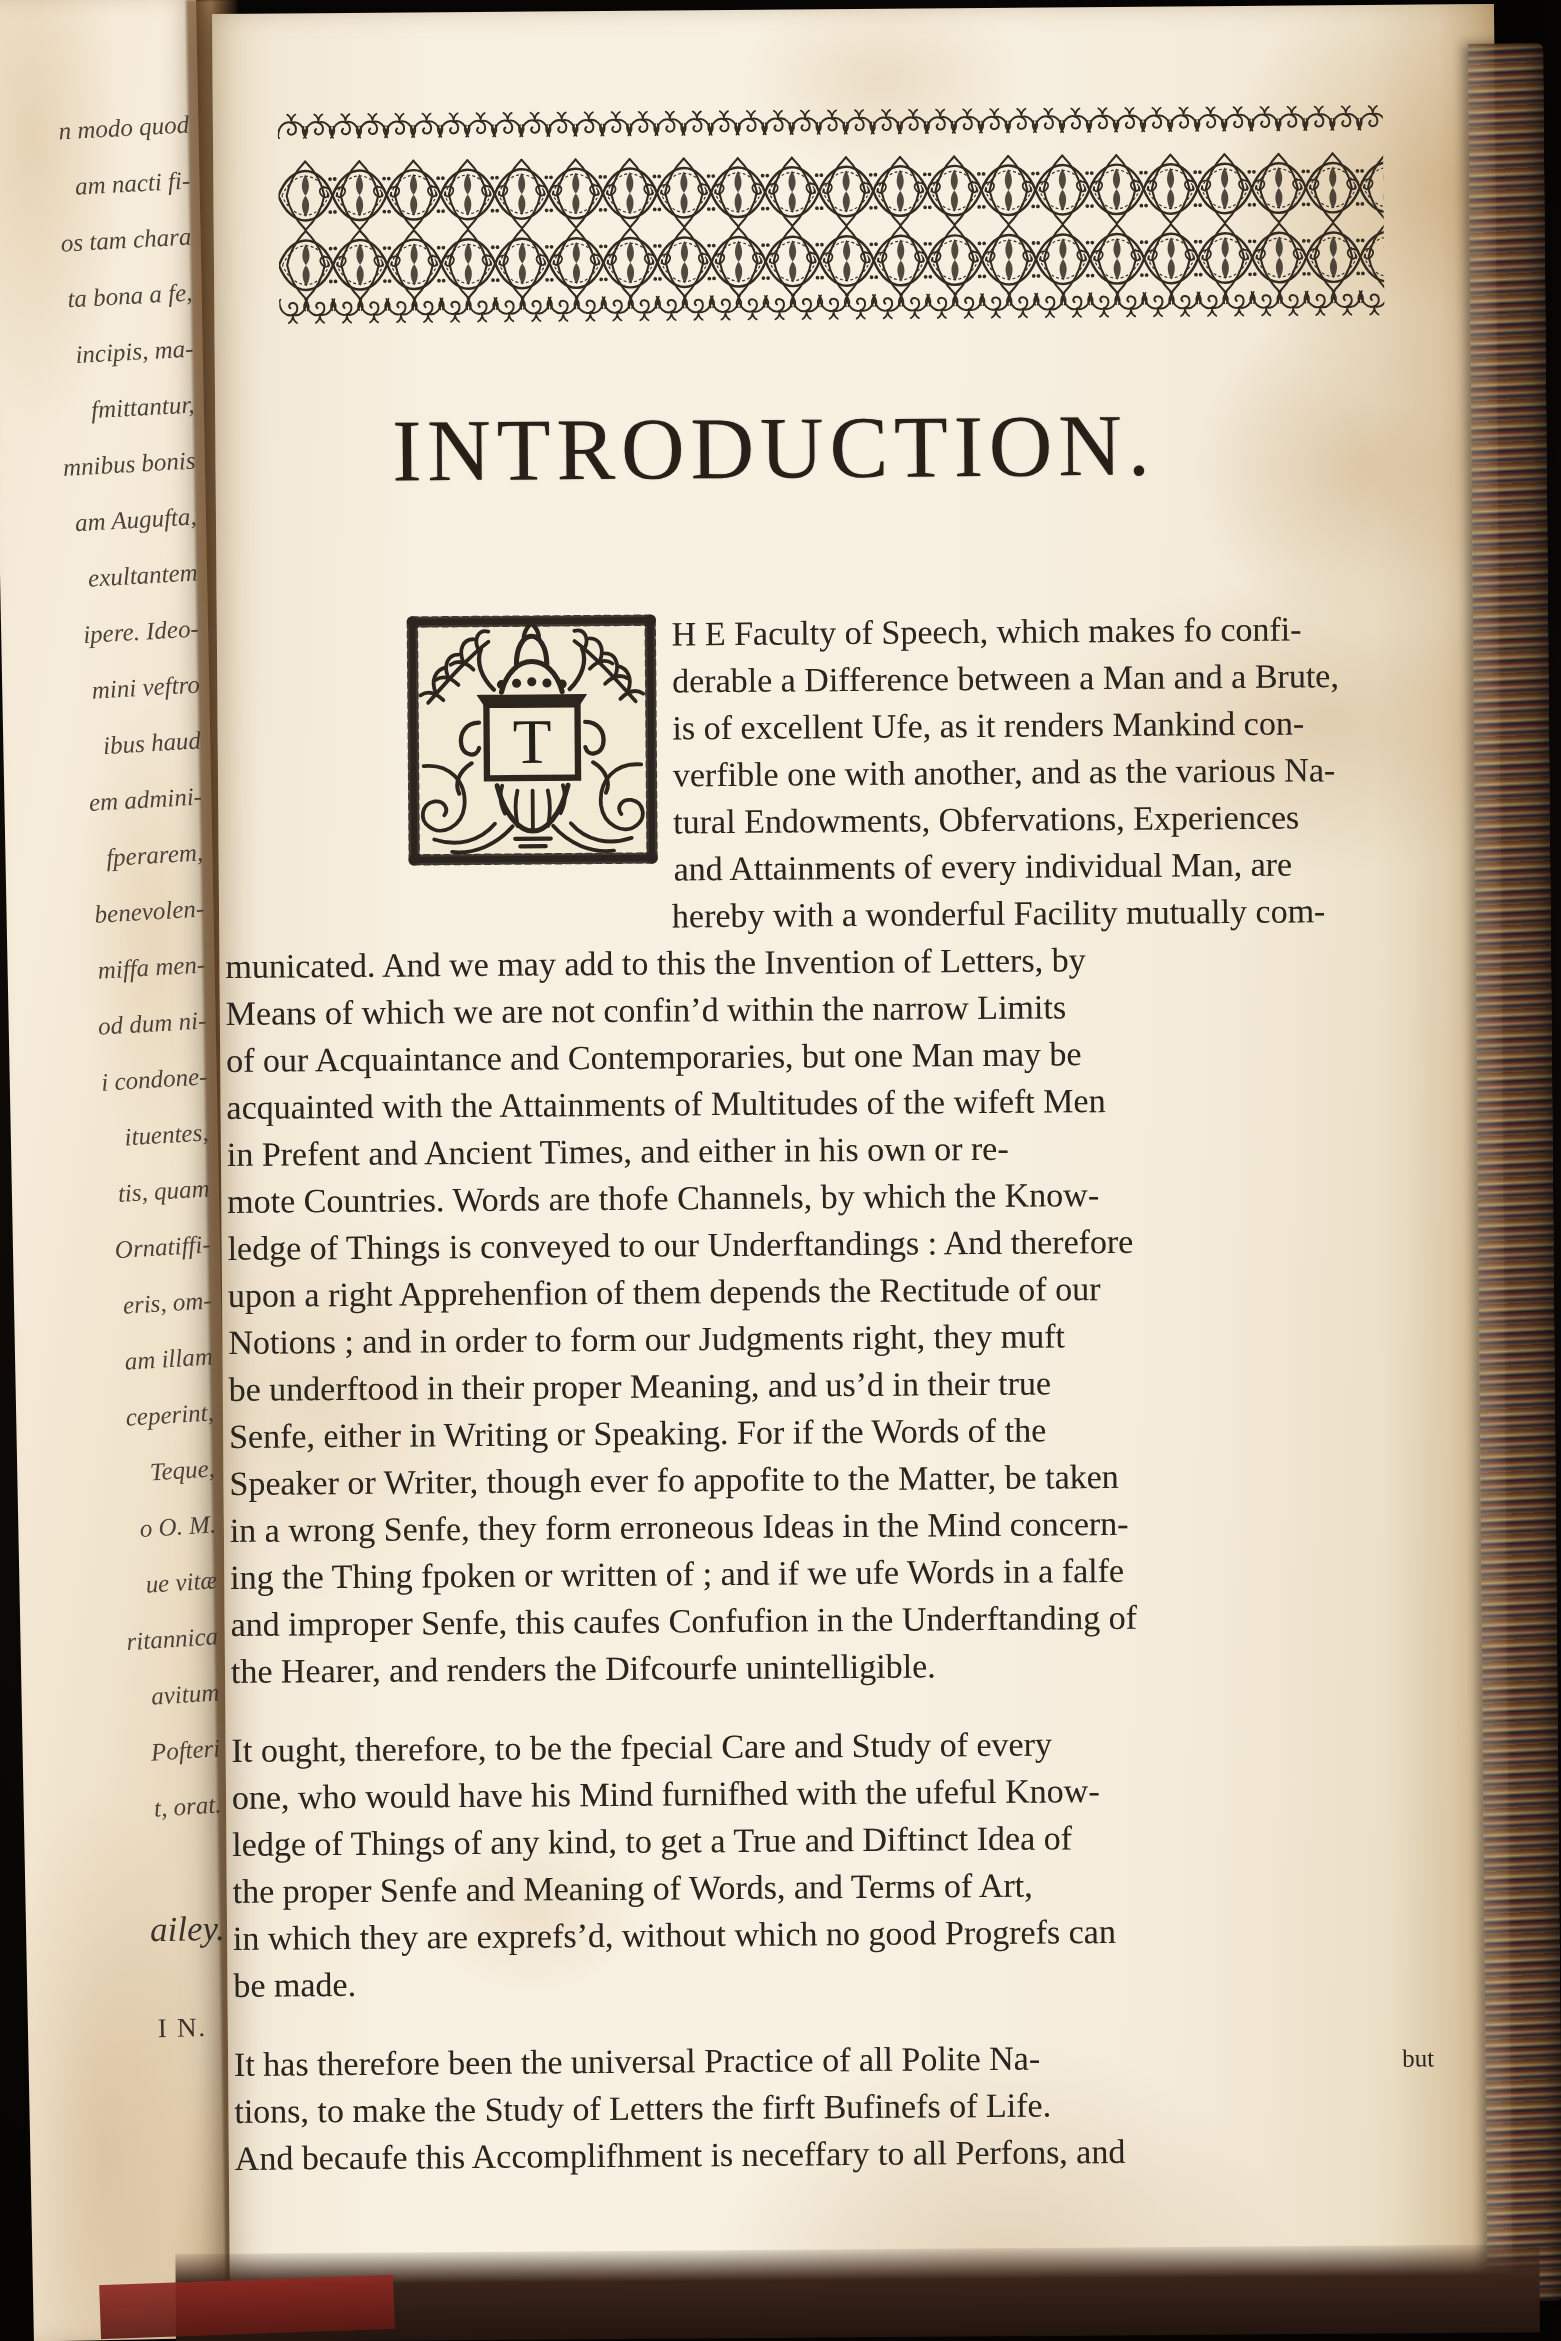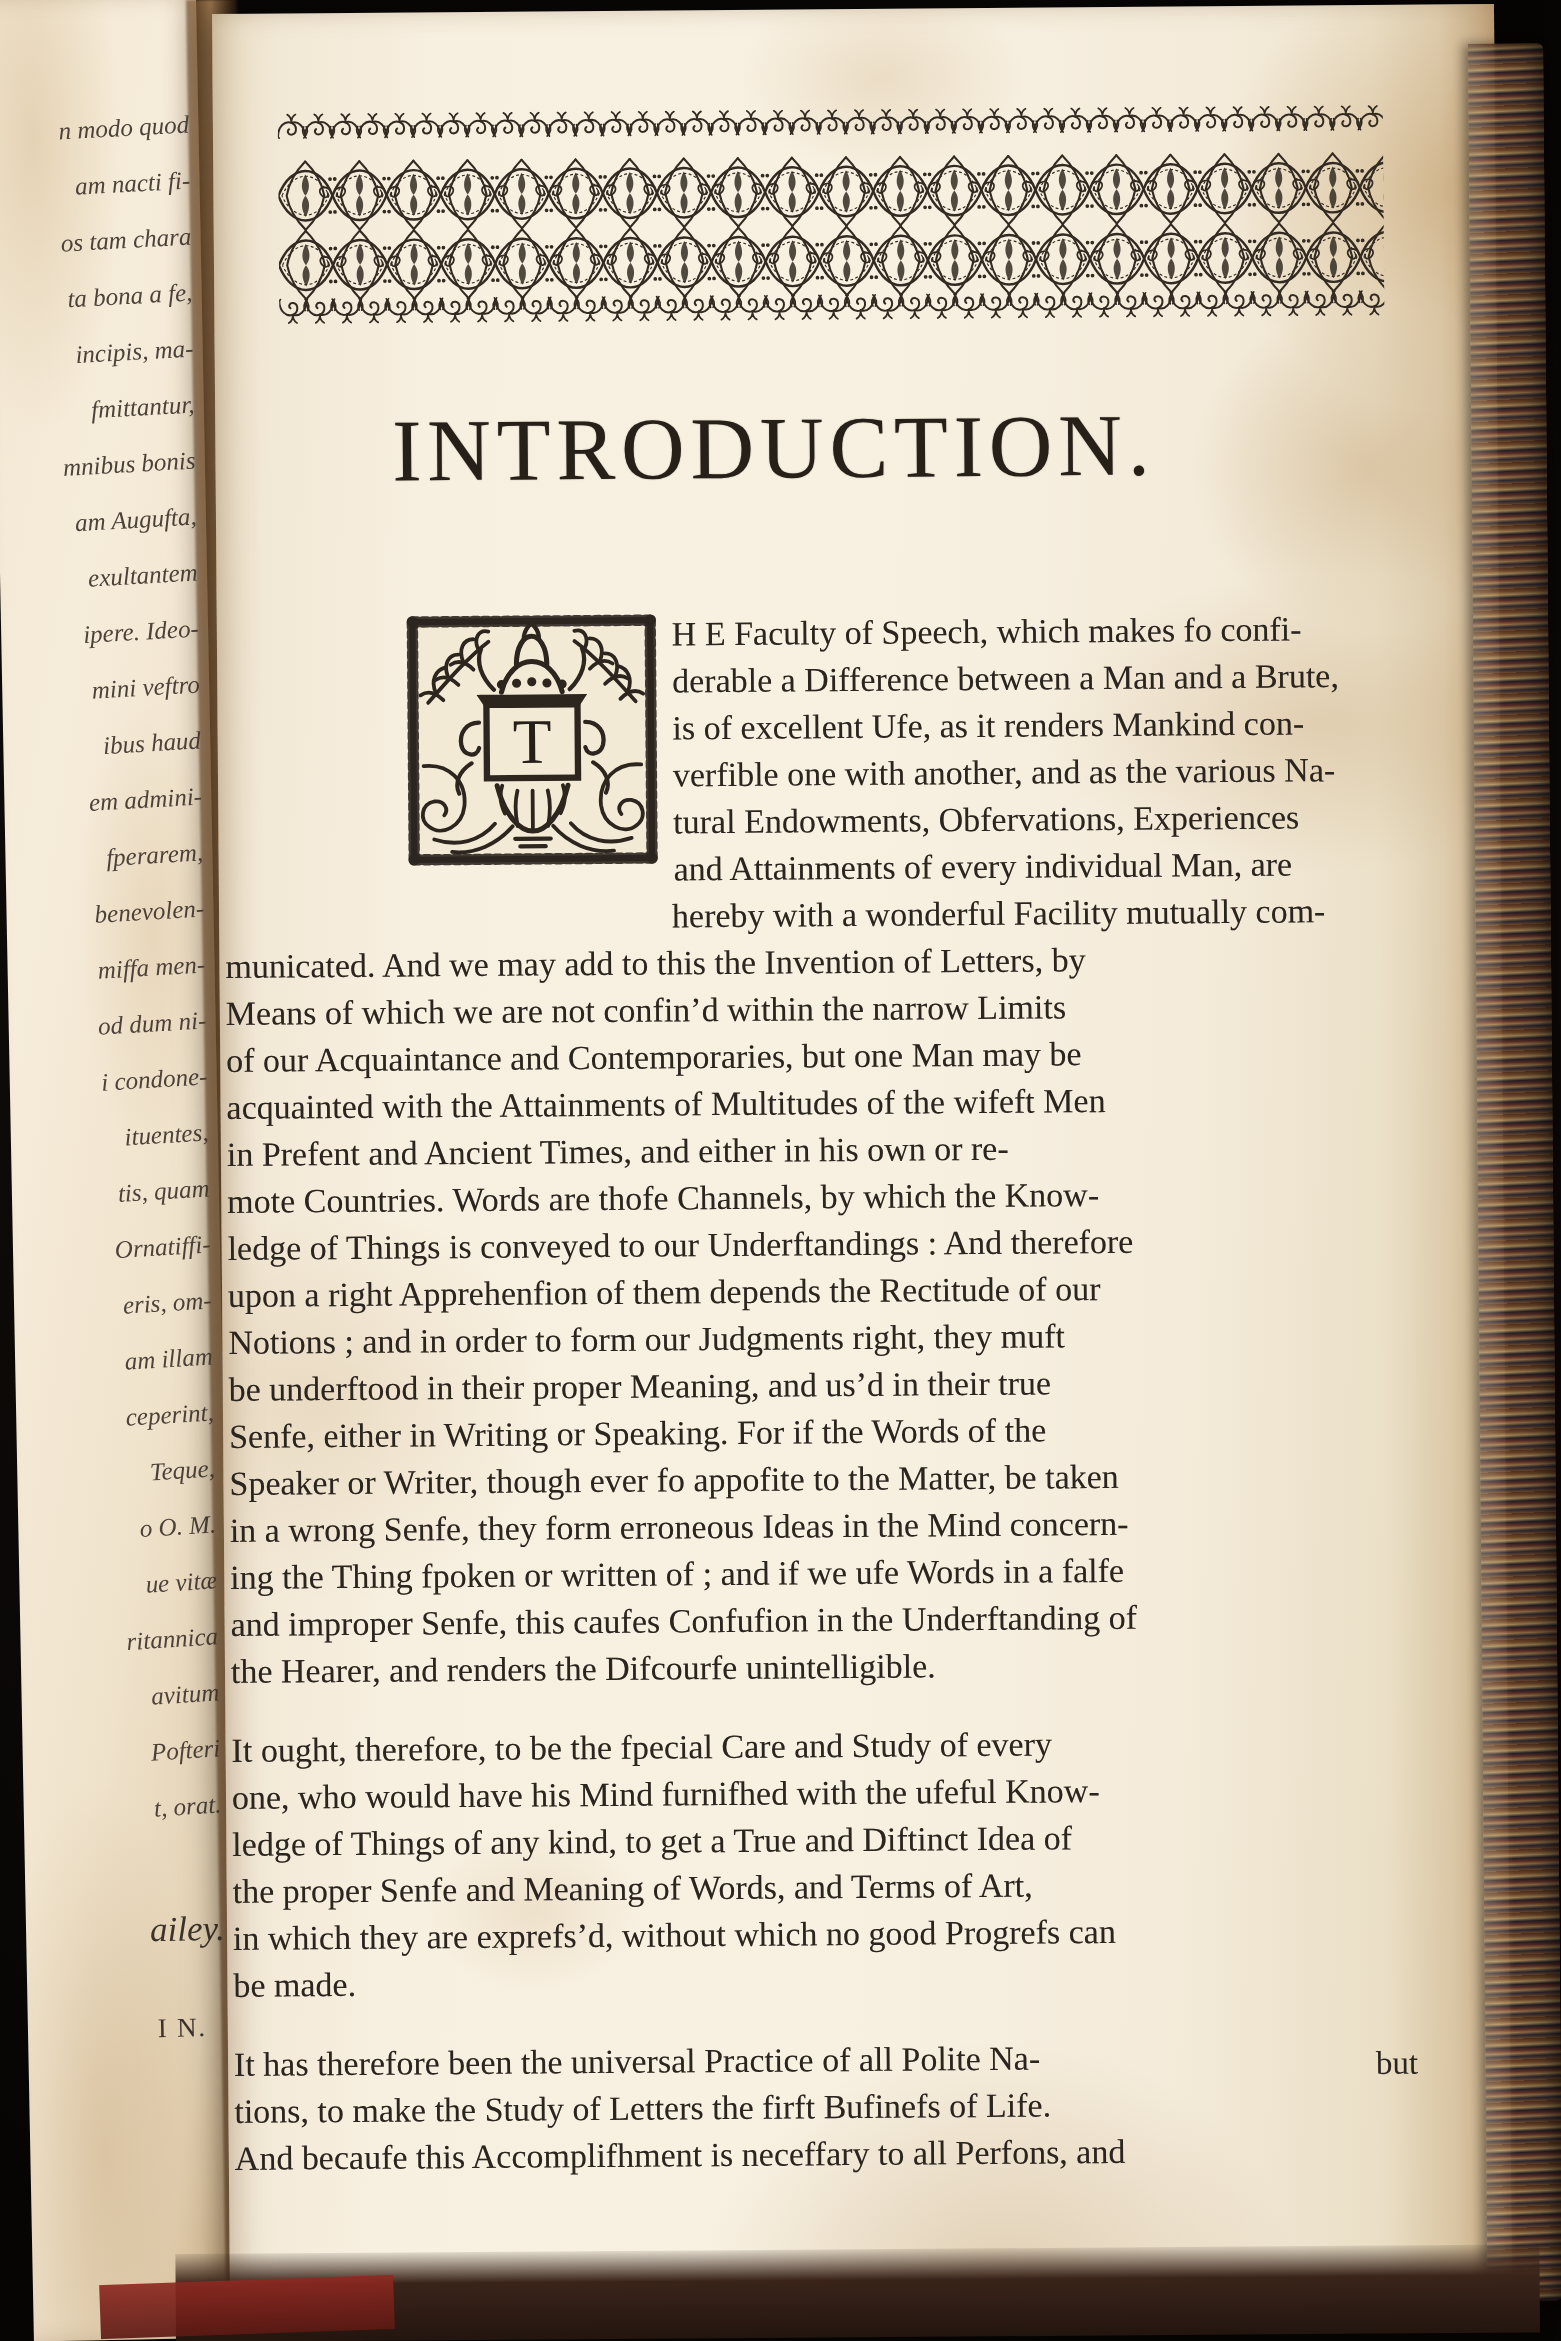--- a/index.html
+++ b/index.html
@@ -150,22 +150,22 @@
     float:left;
     width:253px;height:253px;
     margin:2.4px 14px 3.5px 182px;
     shape-outside:margin-box;
   }
   .initial-cut svg{display:block;width:100%;height:100%;}
   .indent-wrap{ margin-left:447px; }
 
   .catchword{
     position:absolute;
-    right:92px;top:2040px;
-    font-size:33px;
+    right:76px;top:2040px;
+    font-size:25px;
     color:#2b251f;
   }
 
   
   #foreedge{
     position:absolute;
     left:1468px;top:44px;width:75px;height:2257px;
     transform:rotate(-0.5deg);
     transform-origin:top left;
     background:

